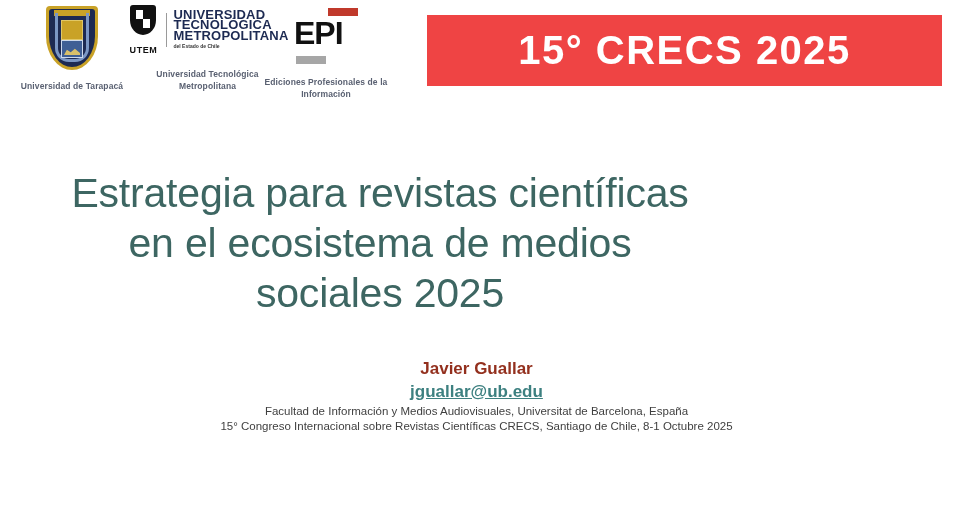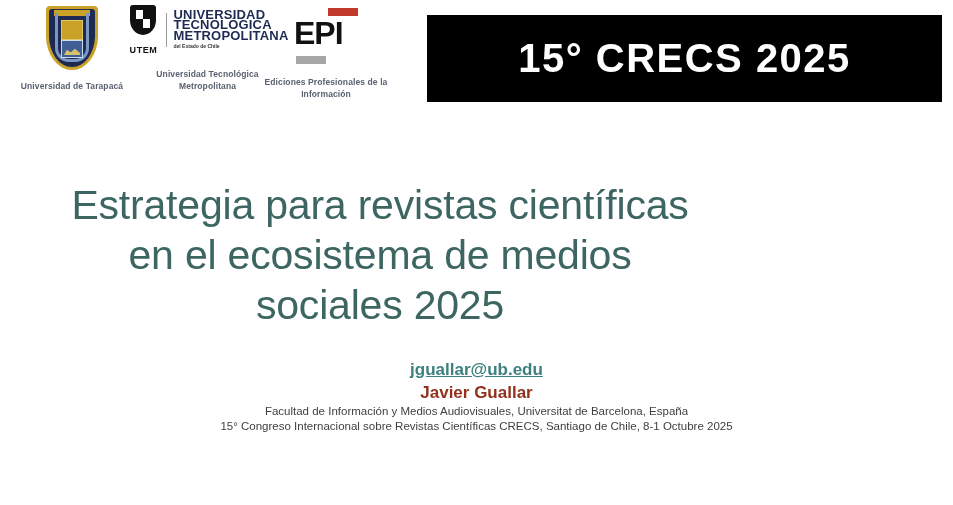--- a/index.html
+++ b/index.html
@@ -189,42 +189,41 @@
     width: 30px; height: 8px;
     background: #a6a6a6;
   }
 
   
   #crecs-banner {
     position: absolute;
     left: 427px;
     top: 15px;
     width: 515px;
-    height: 87px;
-    background: #000000;
+    height: 71px;
+    background: #ef4444;
     display: flex;
     align-items: center;
     justify-content: center;
   }
   #crecs-banner-text {
     color: #ffffff;
     font-size: 40px;
     font-weight: bold;
     letter-spacing: 1.5px;
     font-family: "Liberation Sans", sans-serif;
   }
 
   
   #title-block {
     position: absolute;
     left: 0;
     top: 168px;
     width: 760px;
     text-align: center;
-    margin-top: 12px;
   }
   #main-title {
     color: #3d6662;
     font-size: 41px;
     font-weight: normal;
     line-height: 50px;
     letter-spacing: -0.2px;
     padding: 0 50px;
   }
 
@@ -305,19 +304,19 @@
 
 <div id="crecs-banner">
   <div id="crecs-banner-text">15° CRECS 2025</div>
 </div>
 
 <div id="title-block">
   <div id="main-title">Estrategia para revistas científicas en el ecosistema de medios sociales 2025</div>
 </div>
 
 <div id="author-block">
+  <div id="author-name">Javier Guallar</div>
   <div>
     <span id="author-email">jguallar@ub.edu</span>
   </div>
-  <div id="author-name">Javier Guallar</div>
   <div class="affiliation-line">Facultad de Información y Medios Audiovisuales, Universitat de Barcelona, España</div>
   <div class="affiliation-line">15° Congreso Internacional sobre Revistas Científicas CRECS, Santiago de Chile, 8-1 Octubre 2025</div>
 </div>
 
 </body></html>

